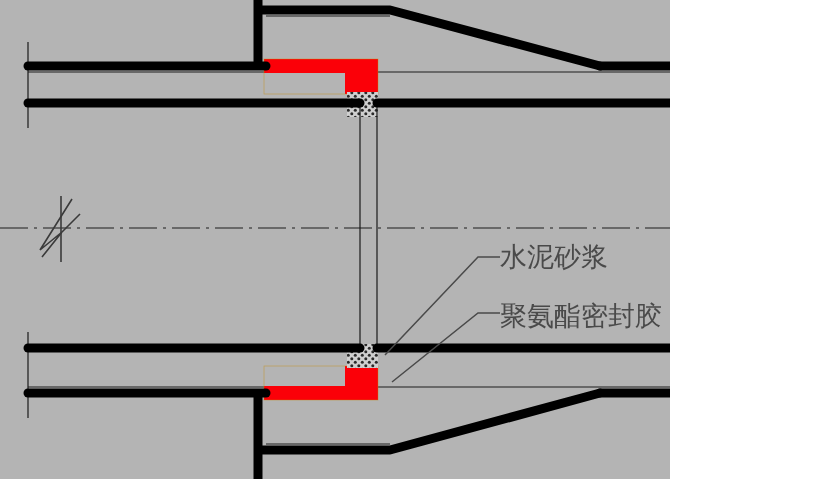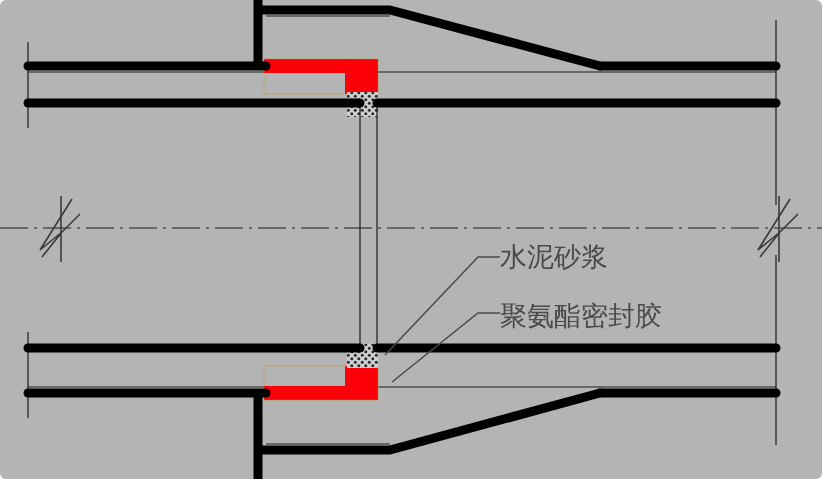--- a/index.html
+++ b/index.html
@@ -2,25 +2,24 @@
 <html><head>
 <meta charset="utf-8">
 <style>
   html, body {
     margin: 0;
     padding: 0;
     background: #ffffff;
   }
   #canvas {
     position: relative;
-    width: 822px;
+    width: 670px;
     height: 479px;
     overflow: hidden;
     font-family: "DejaVu Sans", sans-serif;
-    border-radius: 6px;
   }
   #canvas svg {
     display: block;
   }
   .label-text {
     font-family: "DejaVu Sans", sans-serif;
     font-size: 27px;
     fill: #4a4a4a;
     dominant-baseline: alphabetic;
     white-space: pre;

